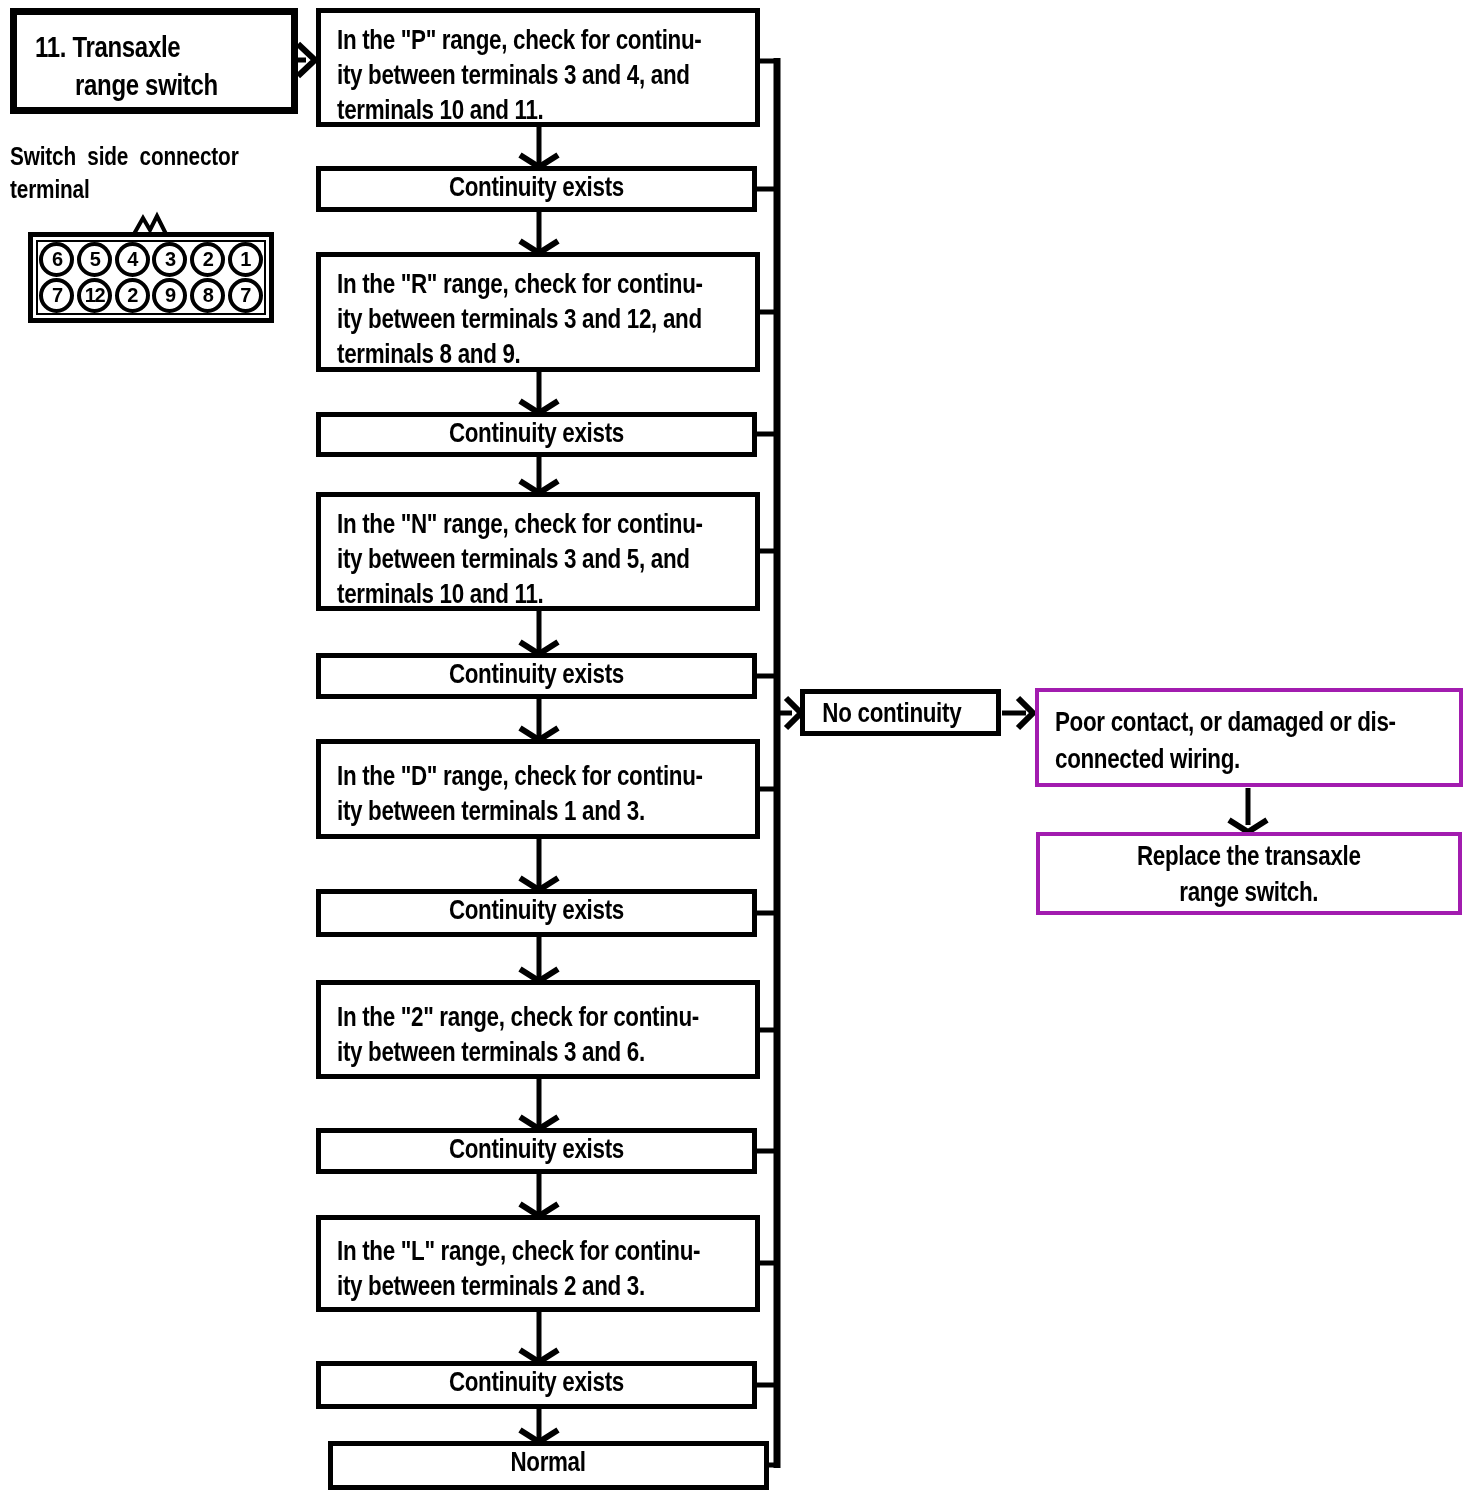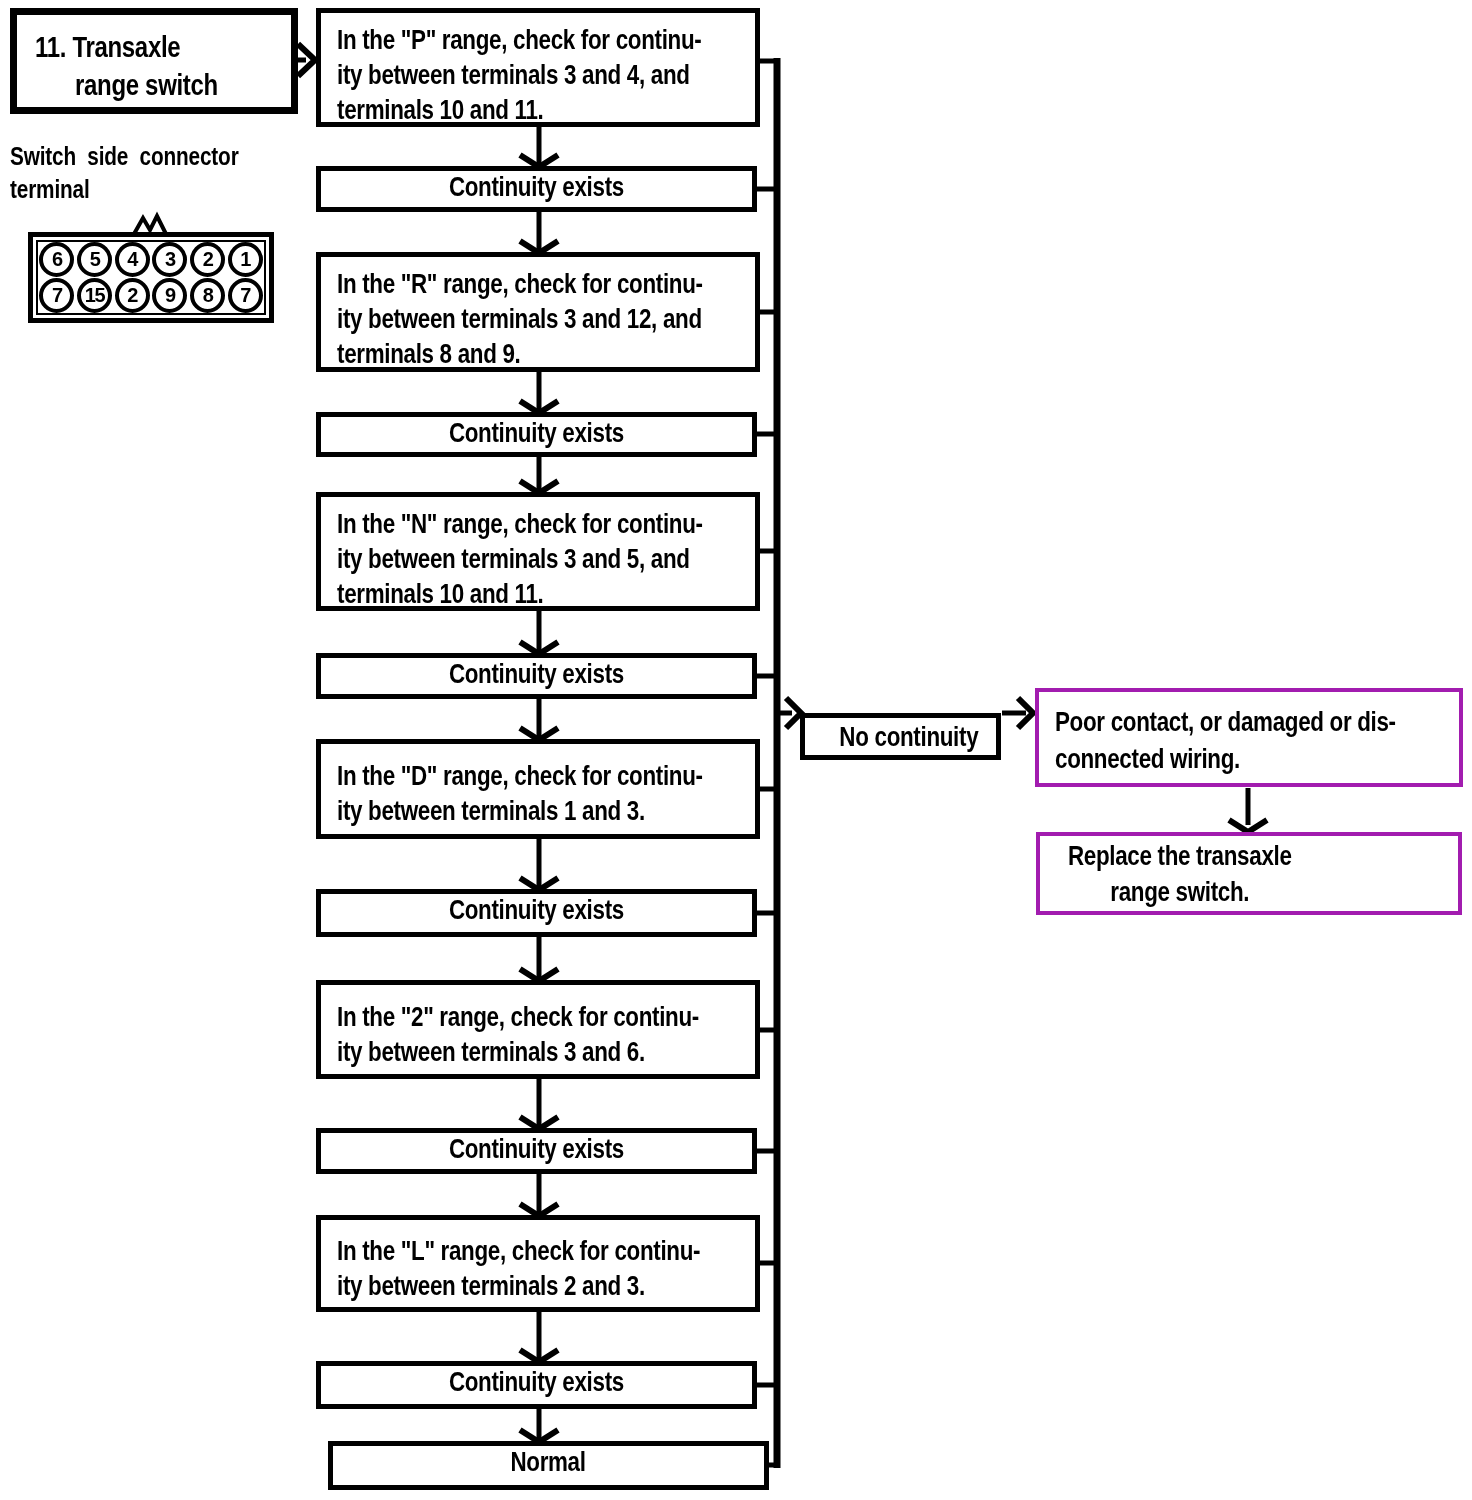--- a/index.html
+++ b/index.html
@@ -34,23 +34,23 @@
     align-items:center;justify-items:center;
   }
   .pin{
     width:35px;height:35px;box-sizing:border-box;border:4px solid #000;border-radius:50%;
     display:flex;align-items:center;justify-content:center;
     font-size:20px;letter-spacing:-1.5px;background:#fff;
   }
   .branchbox{position:absolute;box-sizing:border-box;background:#fff;border:4px solid #a21caf;}
   .poor{padding:11px 0 0 16px;}
   .poor .ln{white-space:nowrap;font-size:28px;line-height:37px;letter-spacing:-0.4px;}
-  .replace{display:flex;flex-direction:column;align-items:flex-start;justify-content:center;}
+  .replace{display:flex;flex-direction:column;align-items:center;justify-content:center;}
   .replace .ln{white-space:nowrap;font-size:28px;line-height:36px;letter-spacing:-0.4px;text-align:center;}
-  .nocont{display:flex;align-items:center;justify-content:flex-end;border-width:5px;margin-top:24px;}
+  .nocont{display:flex;align-items:center;justify-content:flex-start;border-width:5px;}
   .nocont .ln{white-space:nowrap;font-size:28px;letter-spacing:-0.4px;}
 </style>
 </head>
 <body>
 
 <div class="canvas">
 
   <svg class="overlay" viewBox="0 0 1472 1500" xmlns="http://www.w3.org/2000/svg">
     <g stroke="#000" fill="none">
 
@@ -98,21 +98,21 @@
 
   <div class="connector">
     <div class="conn-inner">
       <div class="pin">6</div>
       <div class="pin">5</div>
       <div class="pin">4</div>
       <div class="pin">3</div>
       <div class="pin">2</div>
       <div class="pin">1</div>
       <div class="pin">7</div>
-      <div class="pin">15</div>
+      <div class="pin">12</div>
       <div class="pin">2</div>
       <div class="pin">9</div>
       <div class="pin">8</div>
       <div class="pin">7</div>
     </div>
   </div>
 
   <div class="box check" style="left:316px;top:8px;width:444px;height:119px">
     <div class="cond">
       <div class="ln">In the "P" range, check for continu-</div>

